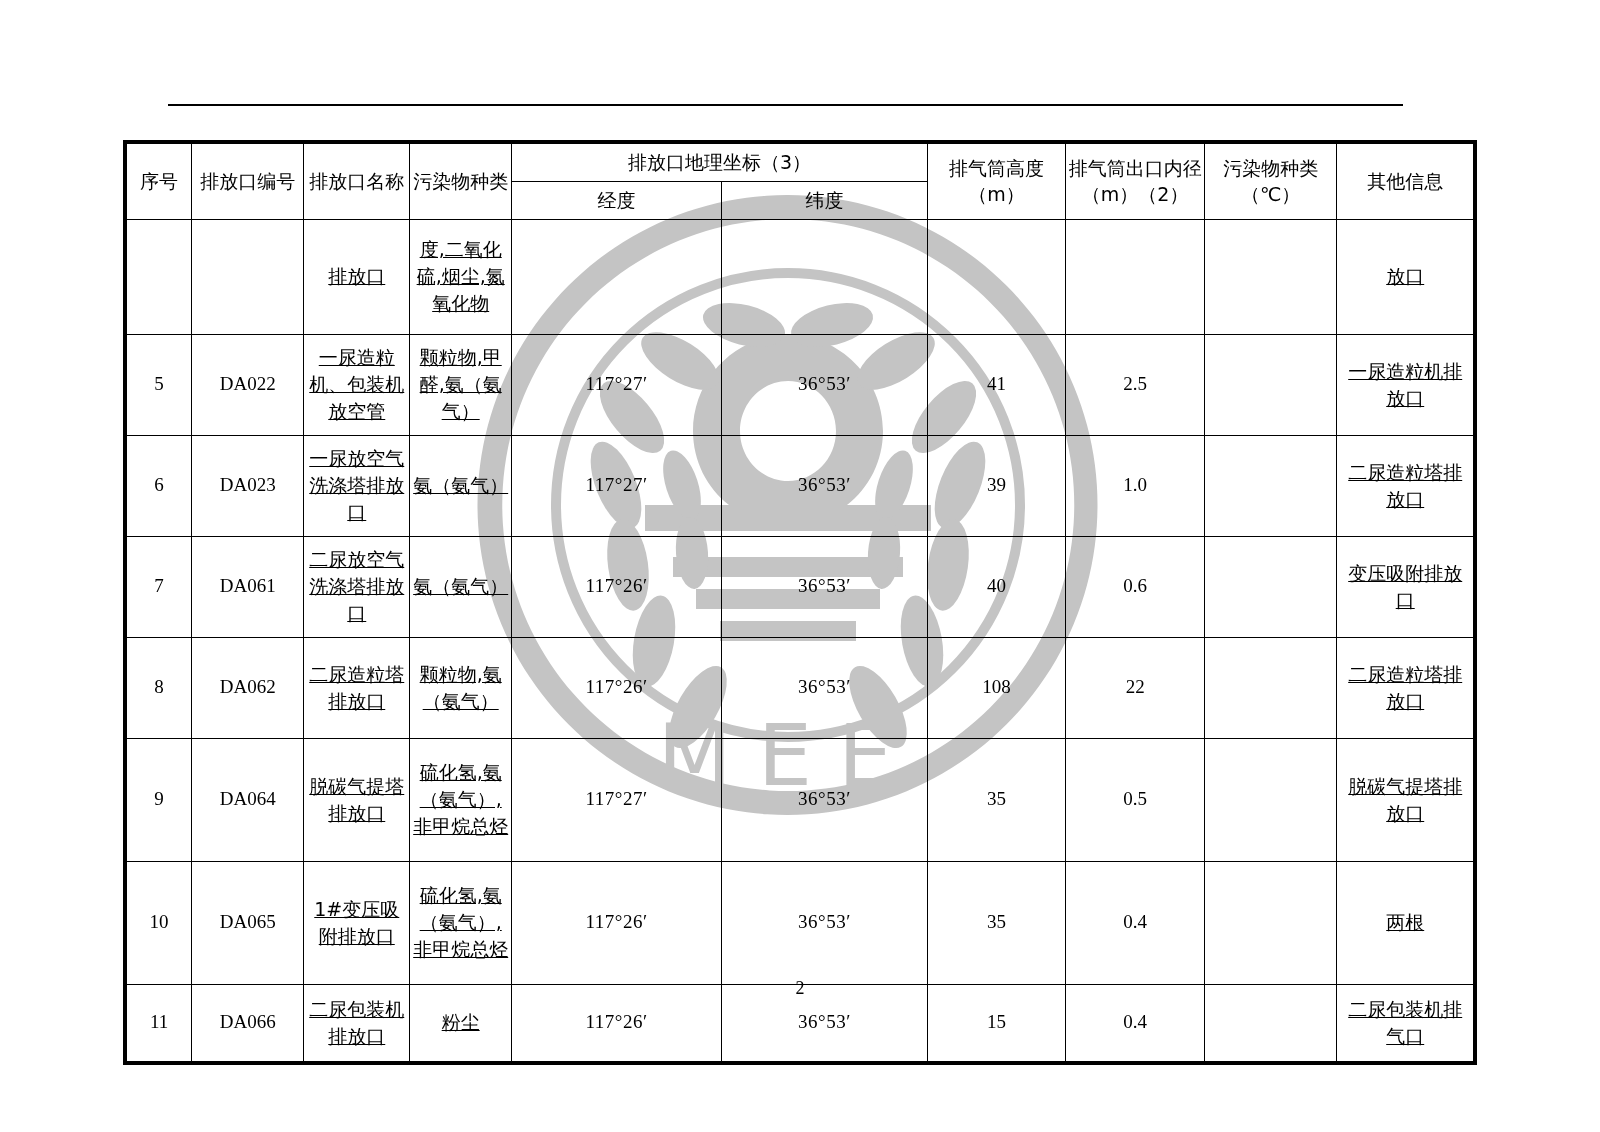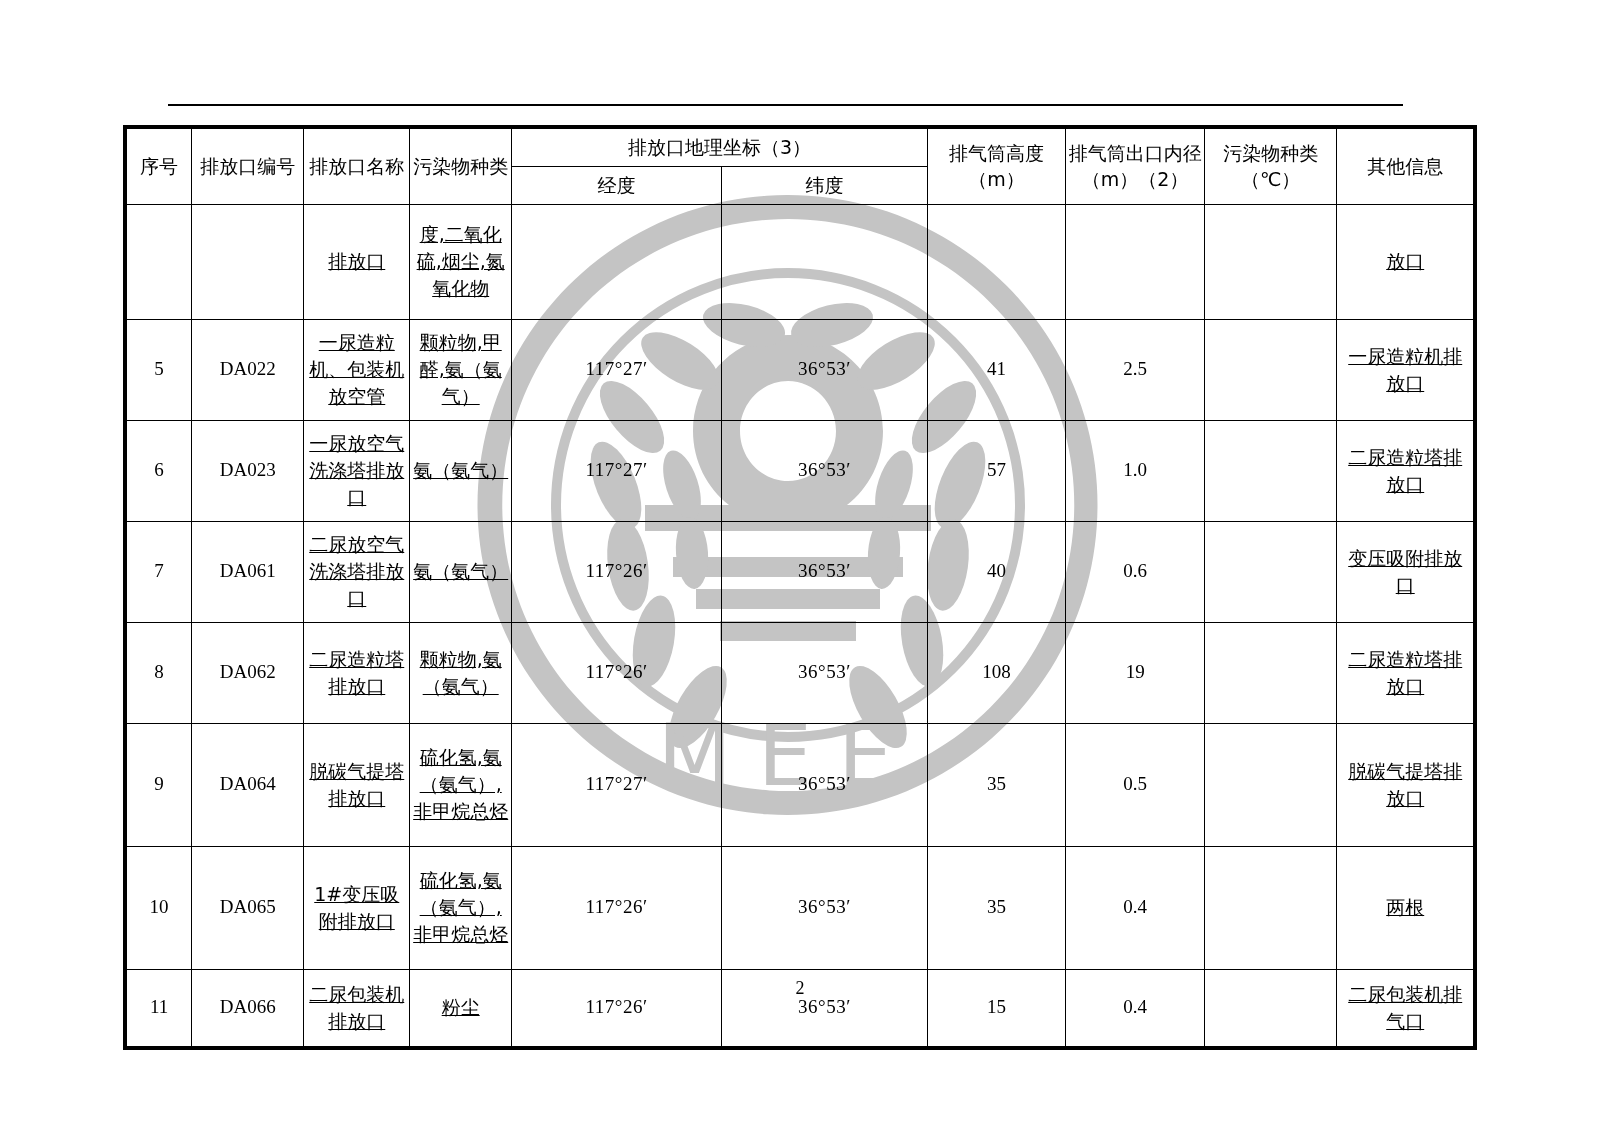--- a/index.html
+++ b/index.html
@@ -42,21 +42,21 @@
     width: 640px;
     height: 640px;
     opacity: 1;
     pointer-events: none;
     z-index: 0;
   }
 
   .table-wrap {
     position: absolute;
     left: 126px;
-    top: 128px;
+    top: 143px;
     width: 1348px;
     z-index: 2;
   }
 
   table.main {
     border-collapse: collapse;
     table-layout: fixed;
     width: 1348px;
     background: transparent;
   }
@@ -232,21 +232,21 @@
           <td class="num-cell"></td>
           <td class="cn">一尿造粒机排放口</td>
         </tr>
         <tr class="r2">
           <td class="num-cell">6</td>
           <td class="code-cell">DA023</td>
           <td class="cn">一尿放空气洗涤塔排放口</td>
           <td class="cn">氨（氨气）</td>
           <td class="coord">117°27′</td>
           <td class="coord">36°53′</td>
-          <td class="num-cell">57</td>
+          <td class="num-cell">39</td>
           <td class="num-cell">1.0</td>
           <td class="num-cell"></td>
           <td class="cn">二尿造粒塔排放口</td>
         </tr>
         <tr class="r3">
           <td class="num-cell">7</td>
           <td class="code-cell">DA061</td>
           <td class="cn">二尿放空气洗涤塔排放口</td>
           <td class="cn">氨（氨气）</td>
           <td class="coord">117°26′</td>
@@ -257,21 +257,21 @@
           <td class="cn">变压吸附排放口</td>
         </tr>
         <tr class="r4">
           <td class="num-cell">8</td>
           <td class="code-cell">DA062</td>
           <td class="cn">二尿造粒塔排放口</td>
           <td class="cn">颗粒物,氨（氨气）</td>
           <td class="coord">117°26′</td>
           <td class="coord">36°53′</td>
           <td class="num-cell">108</td>
-          <td class="num-cell">19</td>
+          <td class="num-cell">22</td>
           <td class="num-cell"></td>
           <td class="cn">二尿造粒塔排放口</td>
         </tr>
         <tr class="r5">
           <td class="num-cell">9</td>
           <td class="code-cell">DA064</td>
           <td class="cn">脱碳气提塔排放口</td>
           <td class="cn">硫化氢,氨（氨气）,非甲烷总烃</td>
           <td class="coord">117°27′</td>
           <td class="coord">36°53′</td>

